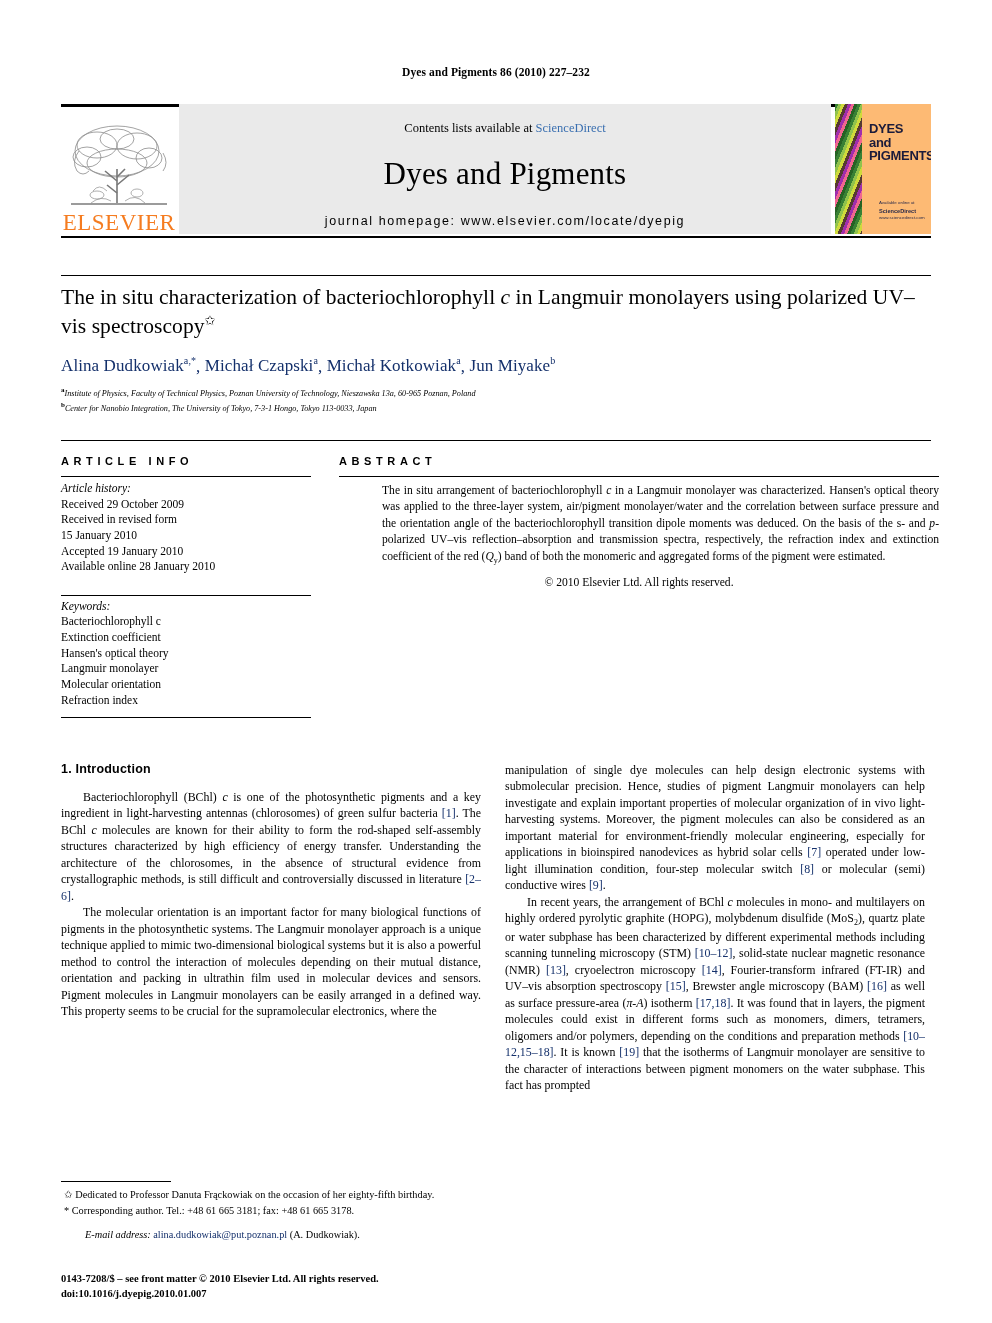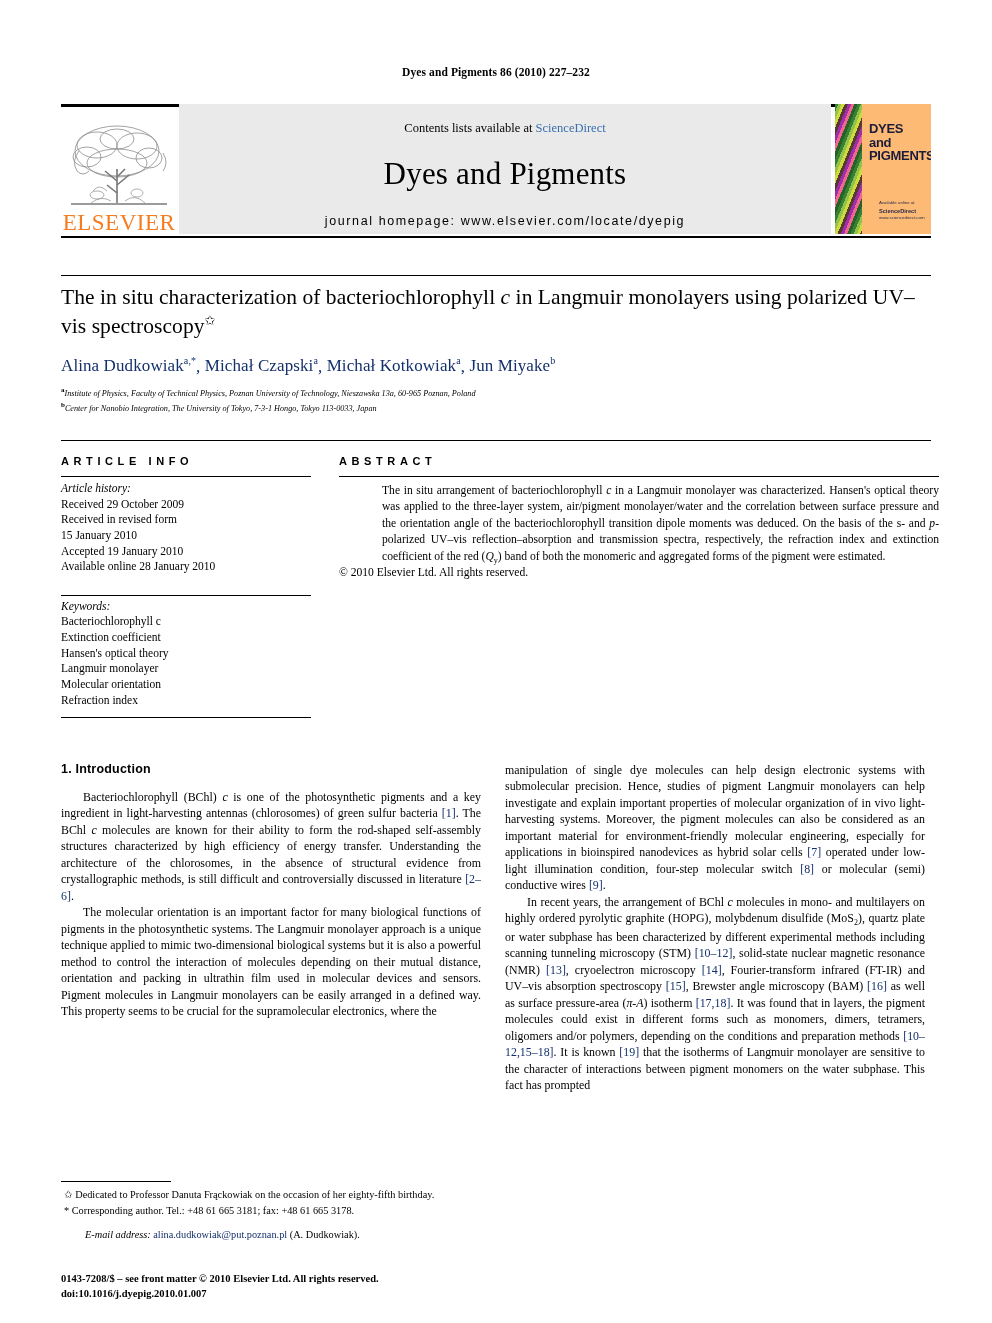--- a/index.html
+++ b/index.html
@@ -166,21 +166,21 @@
   .keywords .lbl { font-style: italic; }
 
   .abstract-body {
     font-size: 11.6px;
     line-height: 1.42;
     text-align: justify;
     padding-top: 6px;
     margin-left: 43px;
   }
   .abstract-body i { font-style: italic; }
-  .copyright { text-align: left; font-size: 11.6px; }
+  .copyright { text-align: center; margin-top: 10px; font-size: 11.6px; }
 
   
   .body-cols {
     position: absolute;
     left: 61px; top: 762px;
     width: 878px;
     display: flex;
   }
   .bcol { width: 420px; flex: 0 0 420px; }
   .bcol.right { margin-left: 24px; }

